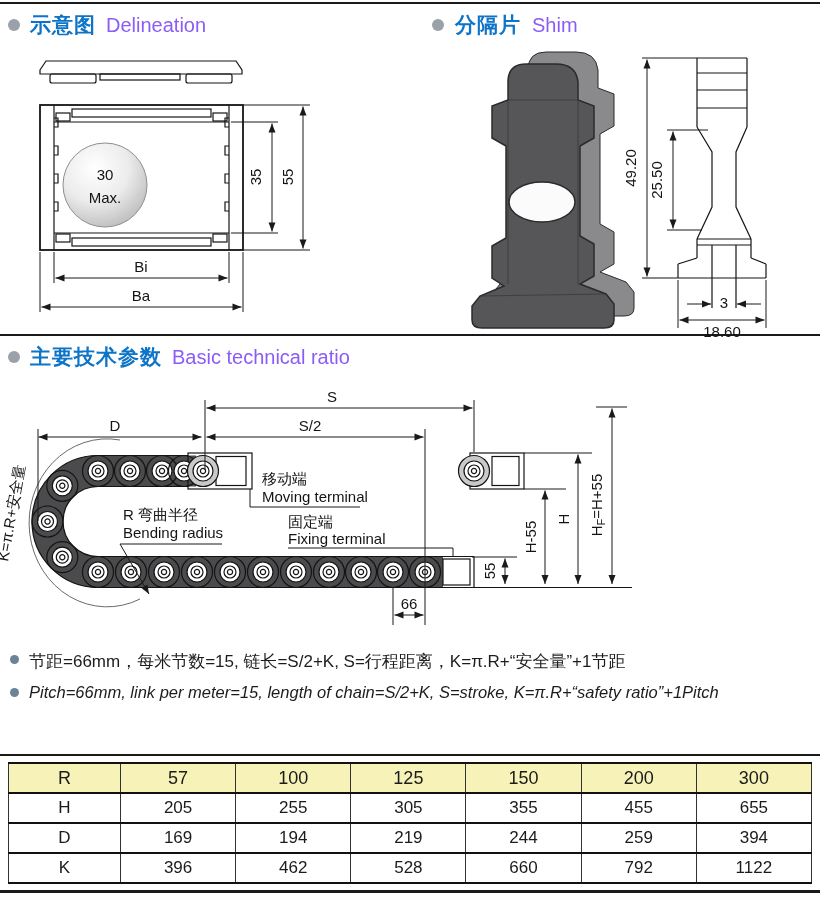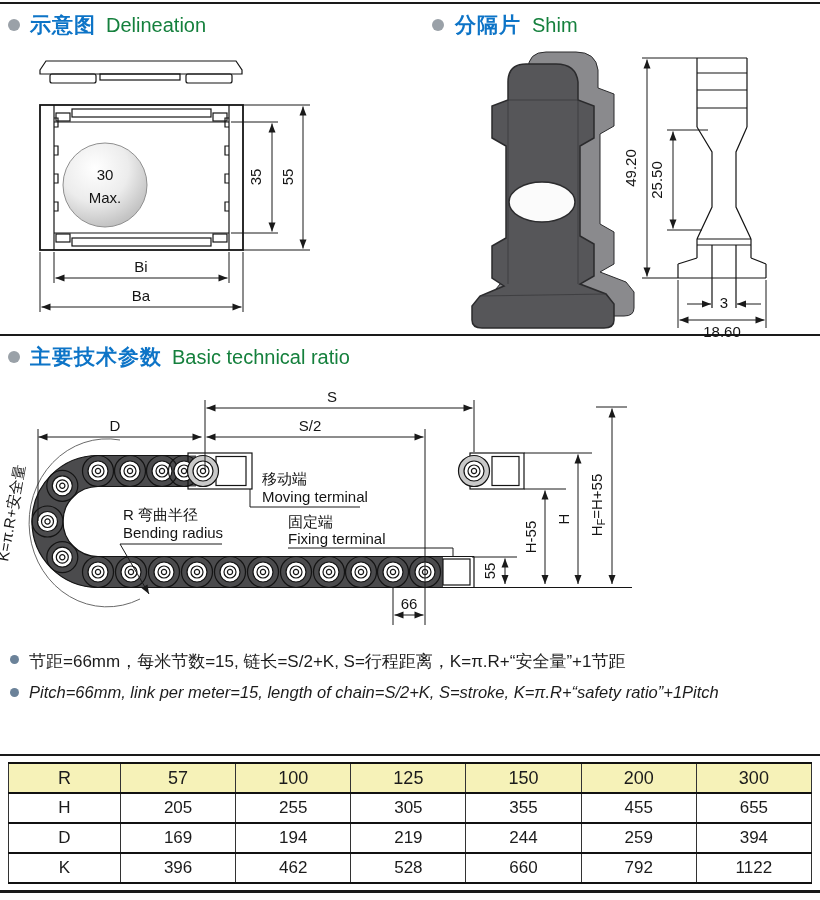--- a/index.html
+++ b/index.html
@@ -3,21 +3,21 @@
 <meta charset="utf-8">
 <style>
   html,body{margin:0;padding:0;background:#ffffff;}
   #canvas{position:relative;width:820px;height:900px;background:#fff;overflow:hidden;
           font-family:"Liberation Sans","DejaVu Sans",sans-serif;}
   .abs{position:absolute;}
   .rule{position:absolute;left:0;width:820px;background:#1a1a1a;}
   .sec-head{position:absolute;display:flex;align-items:center;gap:10px;white-space:nowrap;}
   .dot{width:12px;height:12px;border-radius:50%;background:#9aa1a8;flex:0 0 auto;}
   .sec-head .zh{color:#0d74c7;font-weight:bold;font-size:21px;letter-spacing:1px;}
-  .sec-head .en{color:#15803d;font-size:20px;text-align:center;}
+  .sec-head .en{color:#8b5cf6;font-size:20px;text-align:center;}
   .note{position:absolute;display:flex;align-items:flex-start;gap:10px;color:#1c1c1c;white-space:nowrap;text-align:center;}
   .ndot{width:9px;height:9px;border-radius:50%;background:#6b8299;margin-top:5px;flex:0 0 auto;}
   .note.zh{font-size:17px;}
   .note.en{font-size:16.5px;font-style:italic;}
   
   .ln{stroke:#141414;stroke-width:1.2;fill:none;}
   .ln2{stroke:#141414;stroke-width:1.8;fill:#ffffff;}
   .dim{stroke:#1a1a1a;stroke-width:1;fill:none;}
   .thin{stroke:#6a6a6a;stroke-width:1;fill:none;}
   .lna{stroke:#141414;stroke-width:1.2;}

